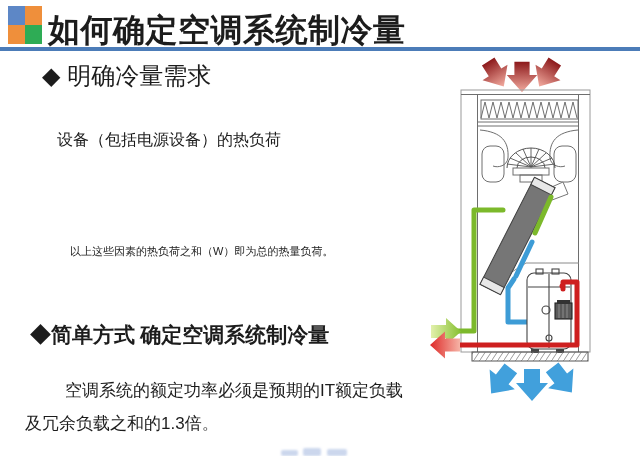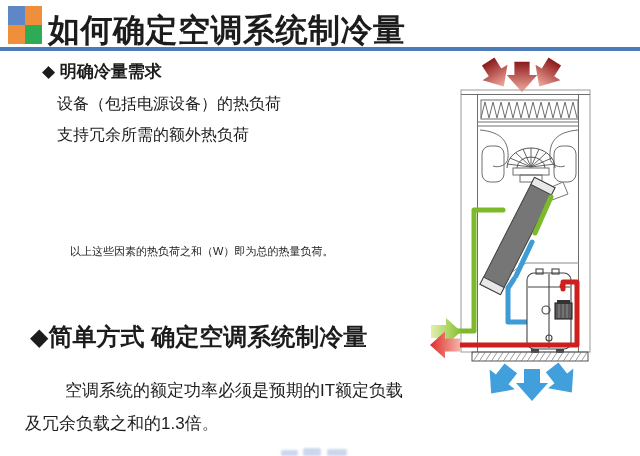--- a/index.html
+++ b/index.html
@@ -12,25 +12,25 @@
   
   .logo{left:8px;top:6px;width:34px;height:38px;display:grid;
         grid-template-columns:17px 17px;grid-template-rows:19px 19px;}
   .logo .q1{background:#5D87C6;}
   .logo .q2{background:#EF8F3B;}
   .logo .q3{background:#EF8F3B;}
   .logo .q4{background:#2EAC55;}
   .title{left:48px;top:9px;font-size:32px;font-weight:700;letter-spacing:.5px;white-space:nowrap;}
   .rule{left:0;top:47px;width:640px;height:4px;background:#4C7CB8;}
   
-  .h1{left:42px;top:60px;font-size:17px;font-weight:700;white-space:nowrap;}
+  .h1{left:42px;top:60px;font-size:24px;font-weight:400;white-space:nowrap;}
   .items{left:57px;top:88px;width:370px;font-size:16px;line-height:31px;}
-  .items div{white-space:nowrap;}
+  .items div{white-space:nowrap;margin-top:36px;}
   .wrap1{left:25px;top:235px;width:388px;font-size:11px;line-height:32px;text-indent:45px;}
-  .h2{left:30px;top:321px;font-size:24px;font-weight:700;white-space:nowrap;}
+  .h2{left:30px;top:321px;font-size:21px;font-weight:700;white-space:nowrap;font-family:Liberation Serif, serif;}
   .wrap2{left:25px;top:360px;width:388px;font-size:17px;line-height:33px;text-indent:40px;margin-top:14px;}
   
   .diagram{left:420px;top:55px;width:185px;height:360px;}
   
   .wm{background:#8fa8d8;opacity:.45;border-radius:2px;filter:blur(1px);}
 </style>
 </head>
 <body>
 
 <div class="abs logo">
@@ -40,21 +40,20 @@
   <div class="q4"></div>
 </div>
 
 <div class="abs title">如何确定空调系统制冷量</div>
 <div class="abs rule"></div>
 
 <div class="abs h1">◆ 明确冷量需求</div>
 
 <div class="abs items">
   <div>设备（包括电源设备）的热负荷</div>
-  <div>支持冗余所需的额外热负荷</div>
 </div>
 
 <div class="abs wrap1">以上这些因素的热负荷之和（W）即为总的热量负荷。</div>
 
 <div class="abs h2">◆简单方式 确定空调系统制冷量</div>
 <div class="abs wrap2">空调系统的额定功率必须是预期的IT额定负载及冗余负载之和的1.3倍。</div>
 
 <svg class="abs diagram" viewBox="420 55 185 360" width="185" height="360" xmlns="http://www.w3.org/2000/svg">
   <defs>
     <path id="arrowDown" d="M -8 -16 L 8 -16 L 8 -2 L 16 -2 L 0 16 L -16 -2 L -8 -2 Z"></path>

